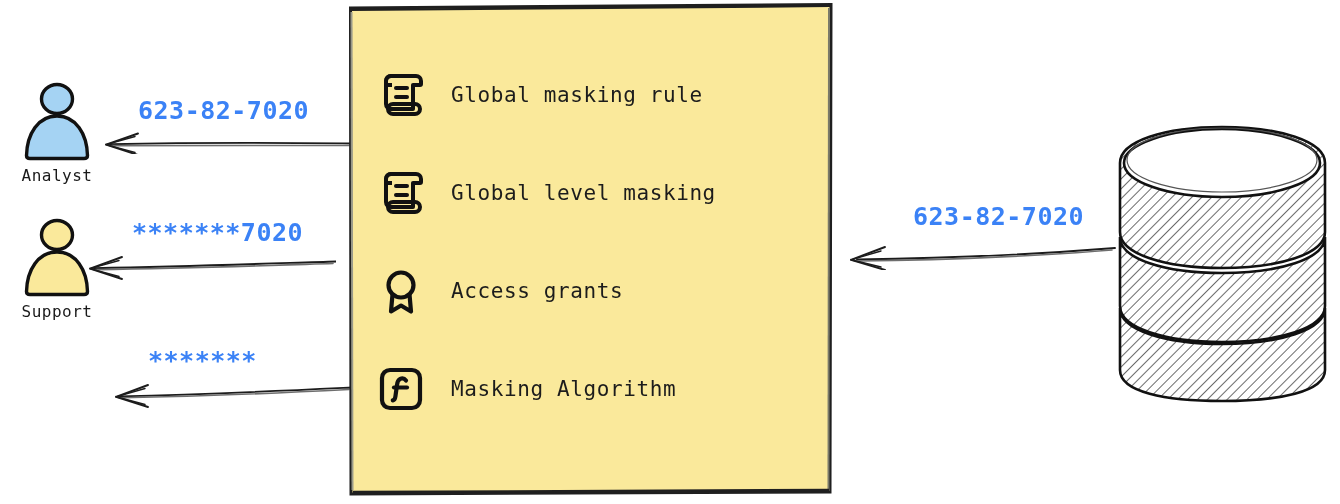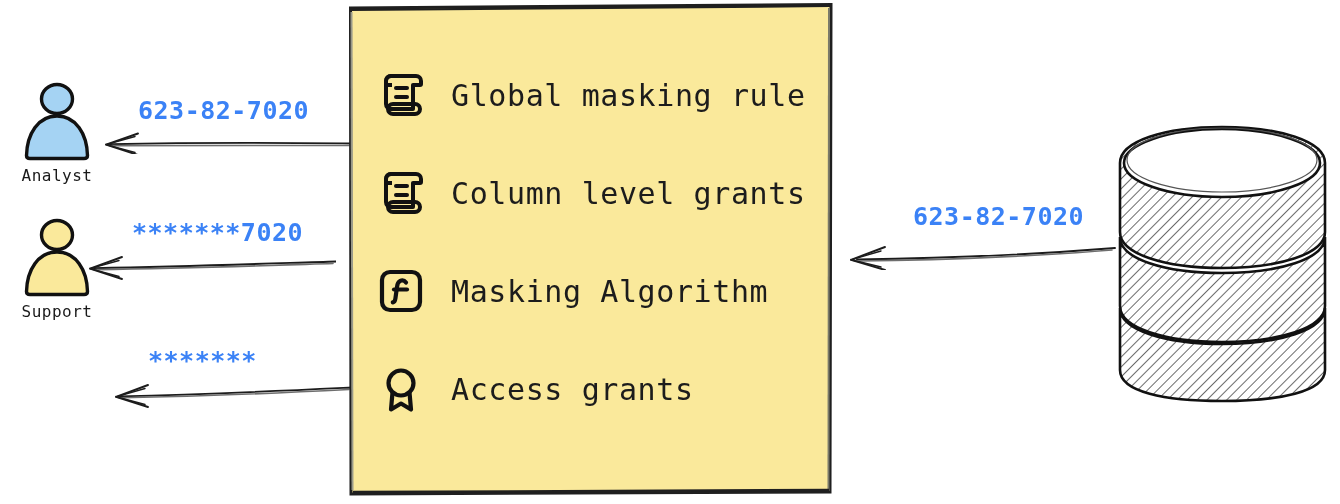--- a/index.html
+++ b/index.html
@@ -77,21 +77,21 @@
     height: 98px;
   }
   .policy-icon {
     width: 48px;
     height: 48px;
     flex: 0 0 48px;
     margin-right: 26px;
   }
   .policy-text {
     font-family: "DejaVu Sans Mono", "Liberation Mono", monospace;
-    font-size: 30px;
+    font-size: 21px;
     color: #1c1c1c;
     letter-spacing: 0.6px;
     white-space: nowrap;
   }
 
   
   #database {
     position: absolute;
     left: 1110px;
     top: 120px;
@@ -174,38 +174,38 @@
       </div>
 
       <div class="policy-row">
         <svg class="policy-icon" viewBox="0 0 48 48">
           <path d="M14 5 H39 a5 5 0 0 1 5 5 v3 a1 1 0 0 1 -1 1 H36 v24 H14 a5 5 0 0 1 -5 -5 V10 a5 5 0 0 1 5 -5 Z" fill="none" stroke="#111" stroke-width="4" stroke-linejoin="round"></path>
           <path d="M14 5 a5 5 0 0 0 -5 5 v3 a1 1 0 0 0 1 1 h5" fill="none" stroke="#111" stroke-width="4" stroke-linejoin="round"></path>
           <line x1="19" y1="17" x2="30" y2="17" stroke="#111" stroke-width="4" stroke-linecap="round"></line>
           <line x1="19" y1="26" x2="30" y2="26" stroke="#111" stroke-width="4" stroke-linecap="round"></line>
           <path d="M16 33 h22 a5 5 0 0 1 5 5 v0 a5 5 0 0 1 -5 5 H16 a5 5 0 0 1 -5 -5 v0 a5 5 0 0 1 5 -5 Z" fill="none" stroke="#111" stroke-width="4" stroke-linejoin="round"></path>
         </svg>
-        <span class="policy-text">Column level grants</span>
+        <span class="policy-text">Global level masking</span>
+      </div>
+
+      <div class="policy-row">
+        <svg class="policy-icon" viewBox="0 0 48 48">
+          <circle cx="24" cy="18" r="12.5" fill="none" stroke="#111" stroke-width="4.2"></circle>
+          <path d="M15.5 27.5 L14 44.5 L24 38.5 L34 44.5 L32.5 27.5" fill="none" stroke="#111" stroke-width="4.2" stroke-linejoin="round" stroke-linecap="round"></path>
+        </svg>
+        <span class="policy-text">Access grants</span>
       </div>
 
       <div class="policy-row">
         <svg class="policy-icon" viewBox="0 0 48 48">
           <rect x="5" y="5" width="38" height="38" rx="8" ry="8" fill="none" stroke="#111" stroke-width="4.2"></rect>
           <path d="M29 15.5 c-1.2 -1.6 -3.6 -2.6 -5.8 -1.6 c-2.4 1.1 -3 3.7 -3.2 6.2 l-1.6 11.4 c-0.3 2.3 -1.1 3.6 -2.6 3.9" fill="none" stroke="#111" stroke-width="4.2" stroke-linecap="round"></path>
           <line x1="17" y1="22.5" x2="30" y2="22.5" stroke="#111" stroke-width="4.2" stroke-linecap="round"></line>
         </svg>
         <span class="policy-text">Masking Algorithm</span>
-      </div>
-
-      <div class="policy-row">
-        <svg class="policy-icon" viewBox="0 0 48 48">
-          <circle cx="24" cy="18" r="12.5" fill="none" stroke="#111" stroke-width="4.2"></circle>
-          <path d="M15.5 27.5 L14 44.5 L24 38.5 L34 44.5 L32.5 27.5" fill="none" stroke="#111" stroke-width="4.2" stroke-linejoin="round" stroke-linecap="round"></path>
-        </svg>
-        <span class="policy-text">Access grants</span>
       </div>
 
     </div>
   </div>
 
   <div class="arrow-wrap" style="left:845px; top:230px; width:272px; height:40px;">
     <svg width="272" height="40" viewBox="0 0 272 40">
       <path d="M270 18 C220 22 120 28 12 29.5" fill="none" stroke="#1c1c1c" stroke-width="1.9" stroke-linecap="round"></path>
       <path d="M267 20 C220 24 118 30 14 31" fill="none" stroke="#6e6e6e" stroke-width="1.6" stroke-linecap="round"></path>
       <path d="M6 29.8 L40 17 M6 29.8 L40 40" fill="none" stroke="#1c1c1c" stroke-width="1.9" stroke-linecap="round"></path>

